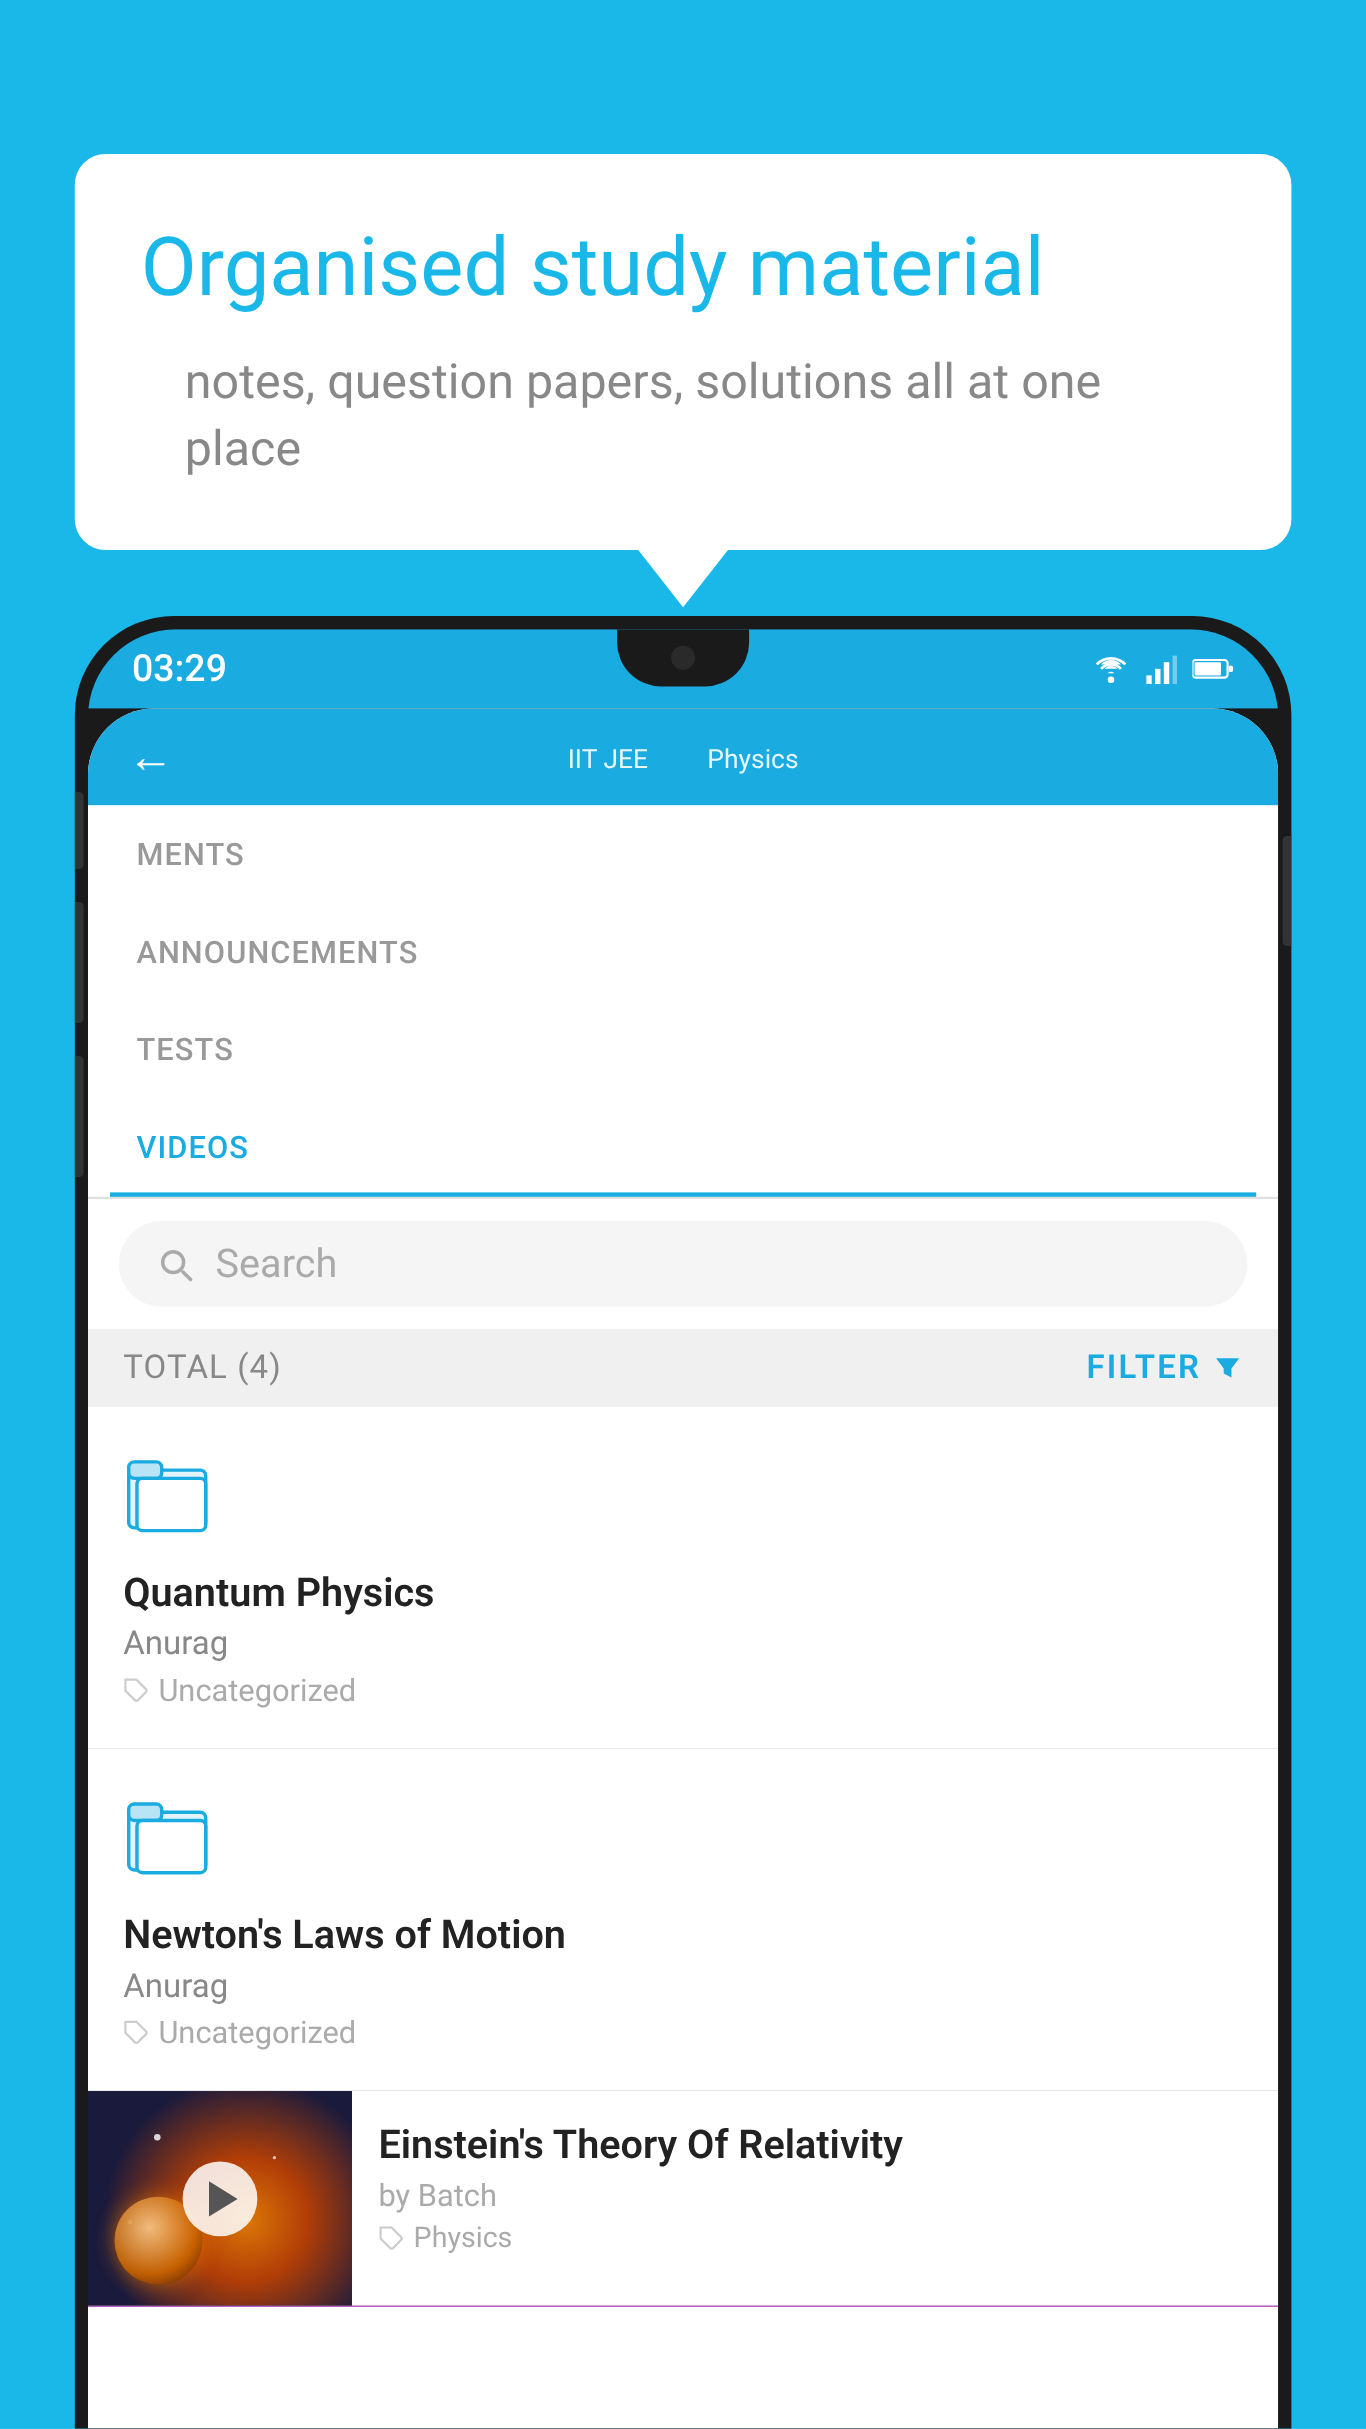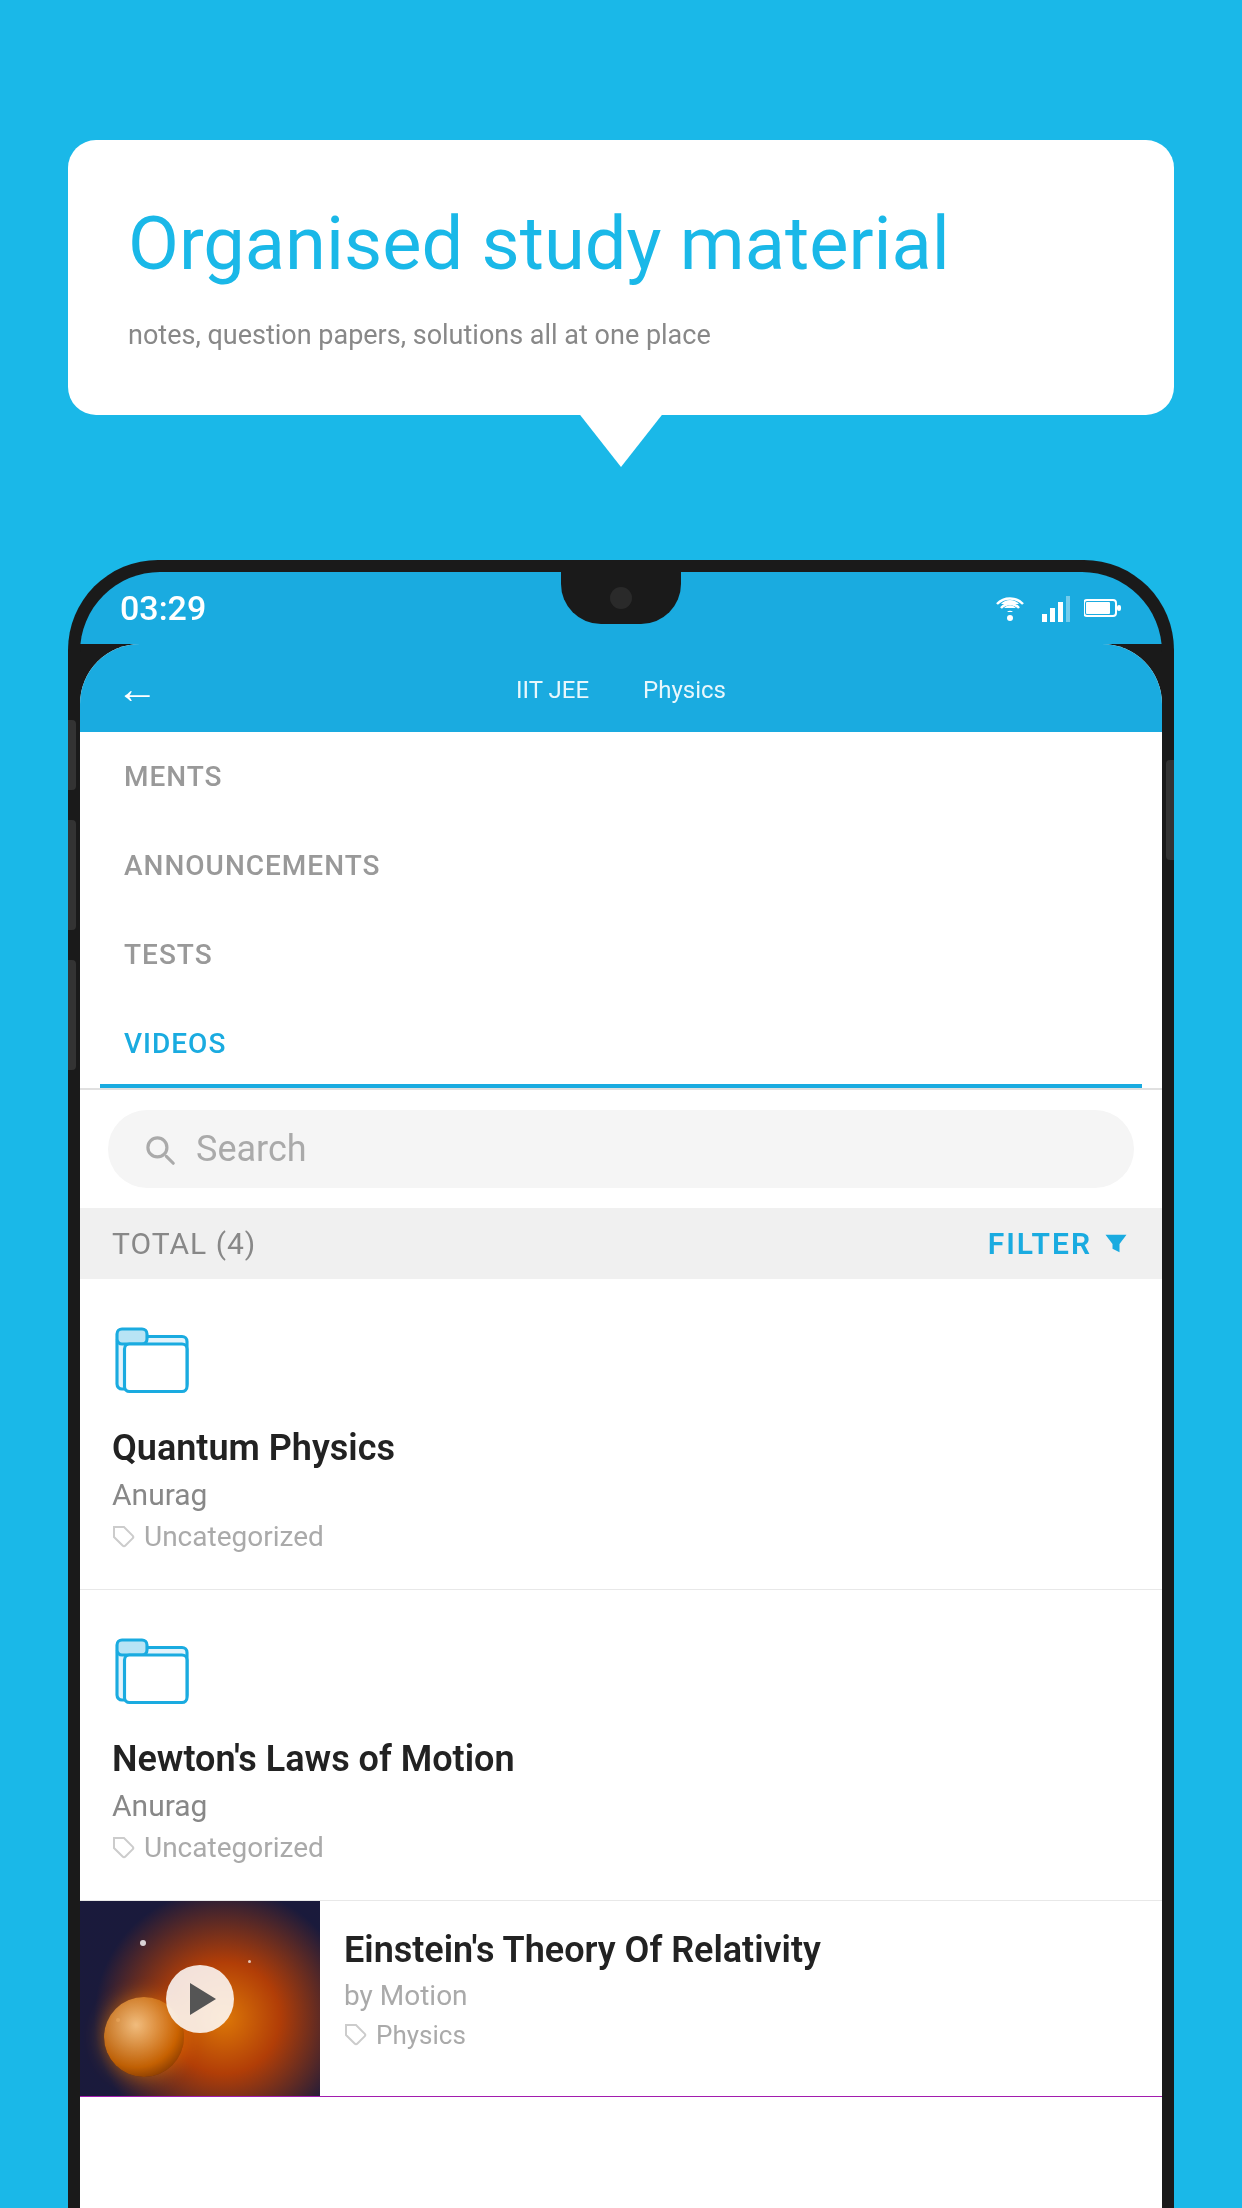--- a/index.html
+++ b/index.html
@@ -44,22 +44,23 @@
     .bubble-title {
       color: #1ab8e8;
       font-size: 74px;
       font-weight: 400;
       line-height: 1.2;
       margin-bottom: 28px;
     }
 
     .bubble-subtitle {
       color: #888;
-      font-size: 27px;
+      font-size: 44px;
       line-height: 1.4;
+      margin-left: 40px;
     }
 
     
     .phone-frame {
       position: absolute;
       top: 560px;
       left: 68px;
       right: 68px;
       bottom: 0;
       background: #1a1a1a;
@@ -569,21 +570,21 @@
               <div style="position:absolute;width:3px;height:3px;background:white;border-radius:50%;top:30%;left:70%;opacity:0.7;"></div>
 
               <div style="position:absolute;width:80px;height:80px;background:radial-gradient(circle at 40% 35%,#ffcc88,#cc6600 60%,#441100);border-radius:50%;bottom:10%;left:10%;opacity:0.9;box-shadow:0 0 20px rgba(255,140,0,0.6);"></div>
             </div>
             <div class="play-btn">
               <div class="play-triangle"></div>
             </div>
           </div>
           <div class="thumb-info">
             <div class="video-title">Einstein's Theory Of Relativity</div>
-            <div class="by-author">by Motion</div>
+            <div class="by-author">by Batch</div>
             <div class="physics-tag">
               <svg width="24" height="24" viewBox="0 0 24 24" fill="none" stroke="#ccc" stroke-width="2">
                 <path d="M20.59 13.41l-7.17 7.17a2 2 0 0 1-2.83 0L2 12V2h10l8.59 8.59a2 2 0 0 1 0 2.82z"></path>
                 <line x1="7" y1="7" x2="7.01" y2="7"></line>
               </svg>
               <span>Physics</span>
             </div>
           </div>
         </div>
 

